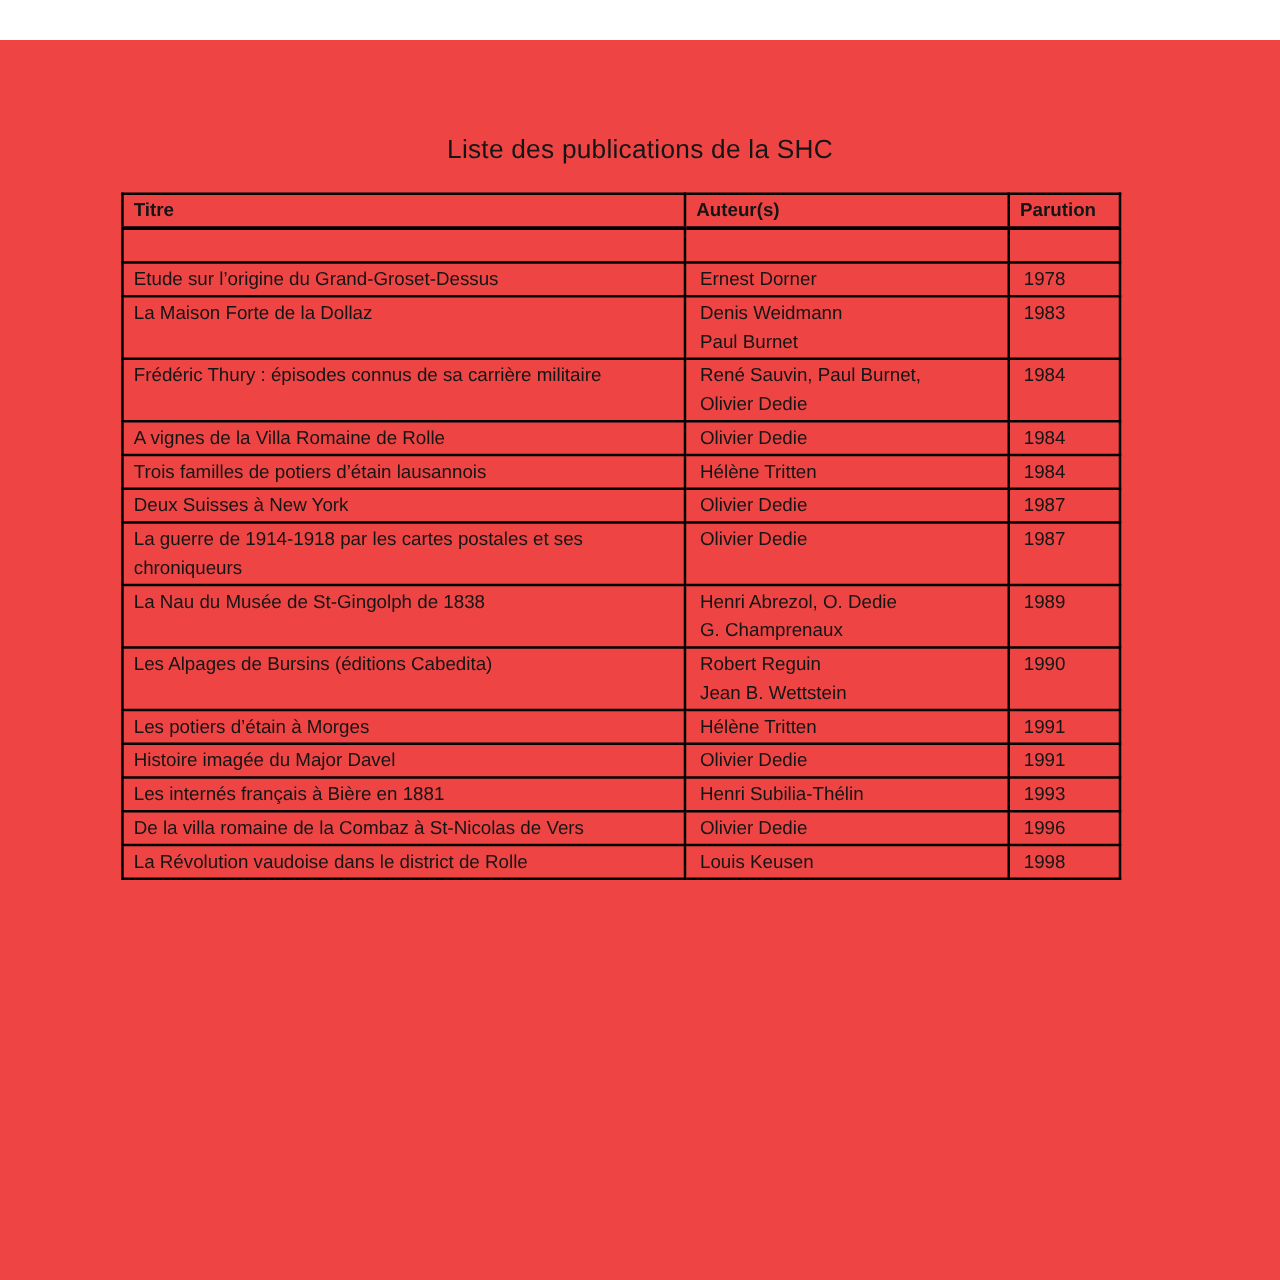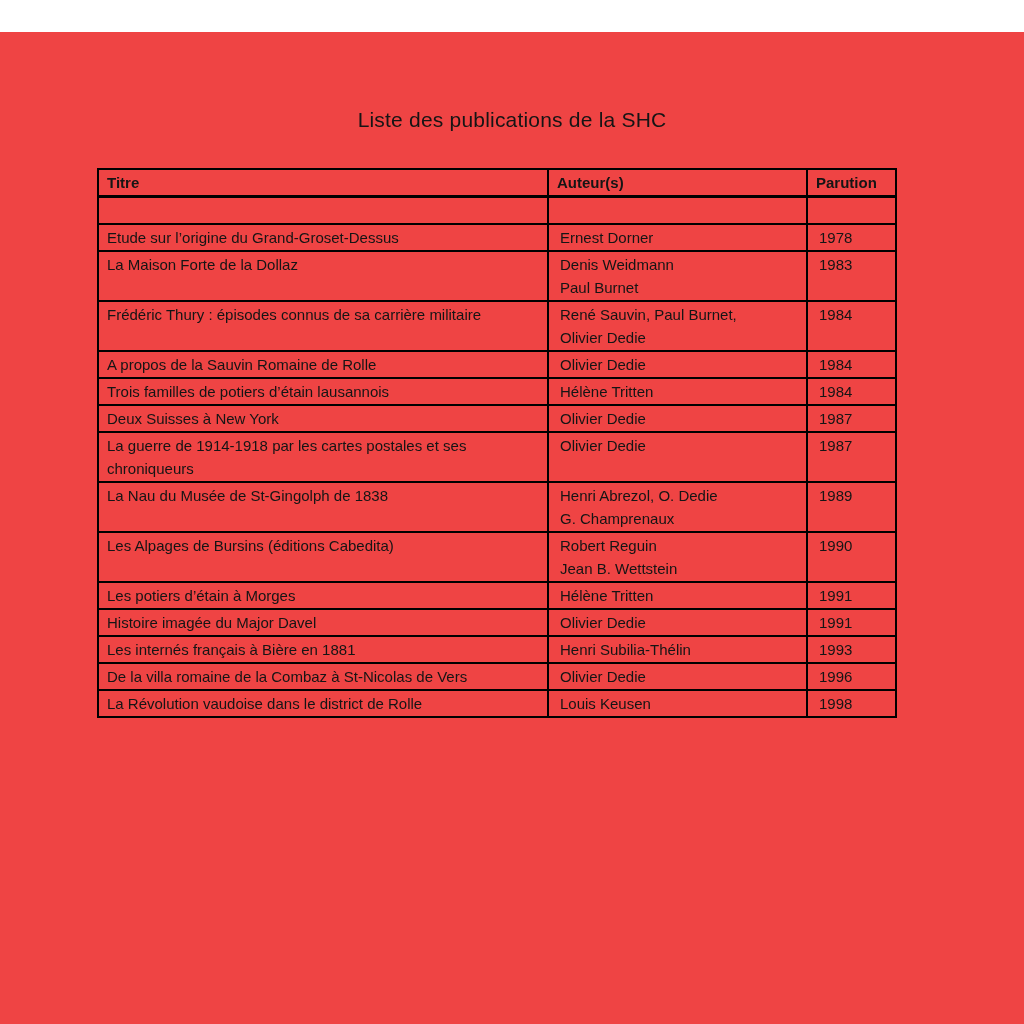--- a/index.html
+++ b/index.html
@@ -24,21 +24,21 @@
     width: 100%;
     text-align: center;
     font-size: 21px;
     font-weight: normal;
     color: #151515;
     letter-spacing: 0.2px;
   }
   table.pub-table {
     position: absolute;
     left: 97px;
-    top: 136px;
+    top: 122px;
     width: 798px;
     border-collapse: collapse;
     table-layout: fixed;
     font-size: 15px;
     color: #151515;
   }
   table.pub-table col.c-titre   { width: 450px; }
   table.pub-table col.c-auteurs { width: 259px; }
   table.pub-table col.c-parution{ width: 89px; }
   table.pub-table th,
@@ -126,21 +126,21 @@
           <td class="auteurs-cell">
             <div class="cell-line">René Sauvin, Paul Burnet,</div>
             <div class="cell-line">Olivier Dedie</div>
           </td>
           <td class="parution-cell">
             <div class="cell-line">1984</div>
           </td>
         </tr>
         <tr>
           <td class="titre-cell">
-            <div class="cell-line">A propos de la Sauvin Romaine de Rolle</div>
+            <div class="cell-line">A vignes de la Villa Romaine de Rolle</div>
           </td>
           <td class="auteurs-cell">
             <div class="cell-line">Olivier Dedie</div>
           </td>
           <td class="parution-cell">
             <div class="cell-line">1984</div>
           </td>
         </tr>
         <tr>
           <td class="titre-cell">

